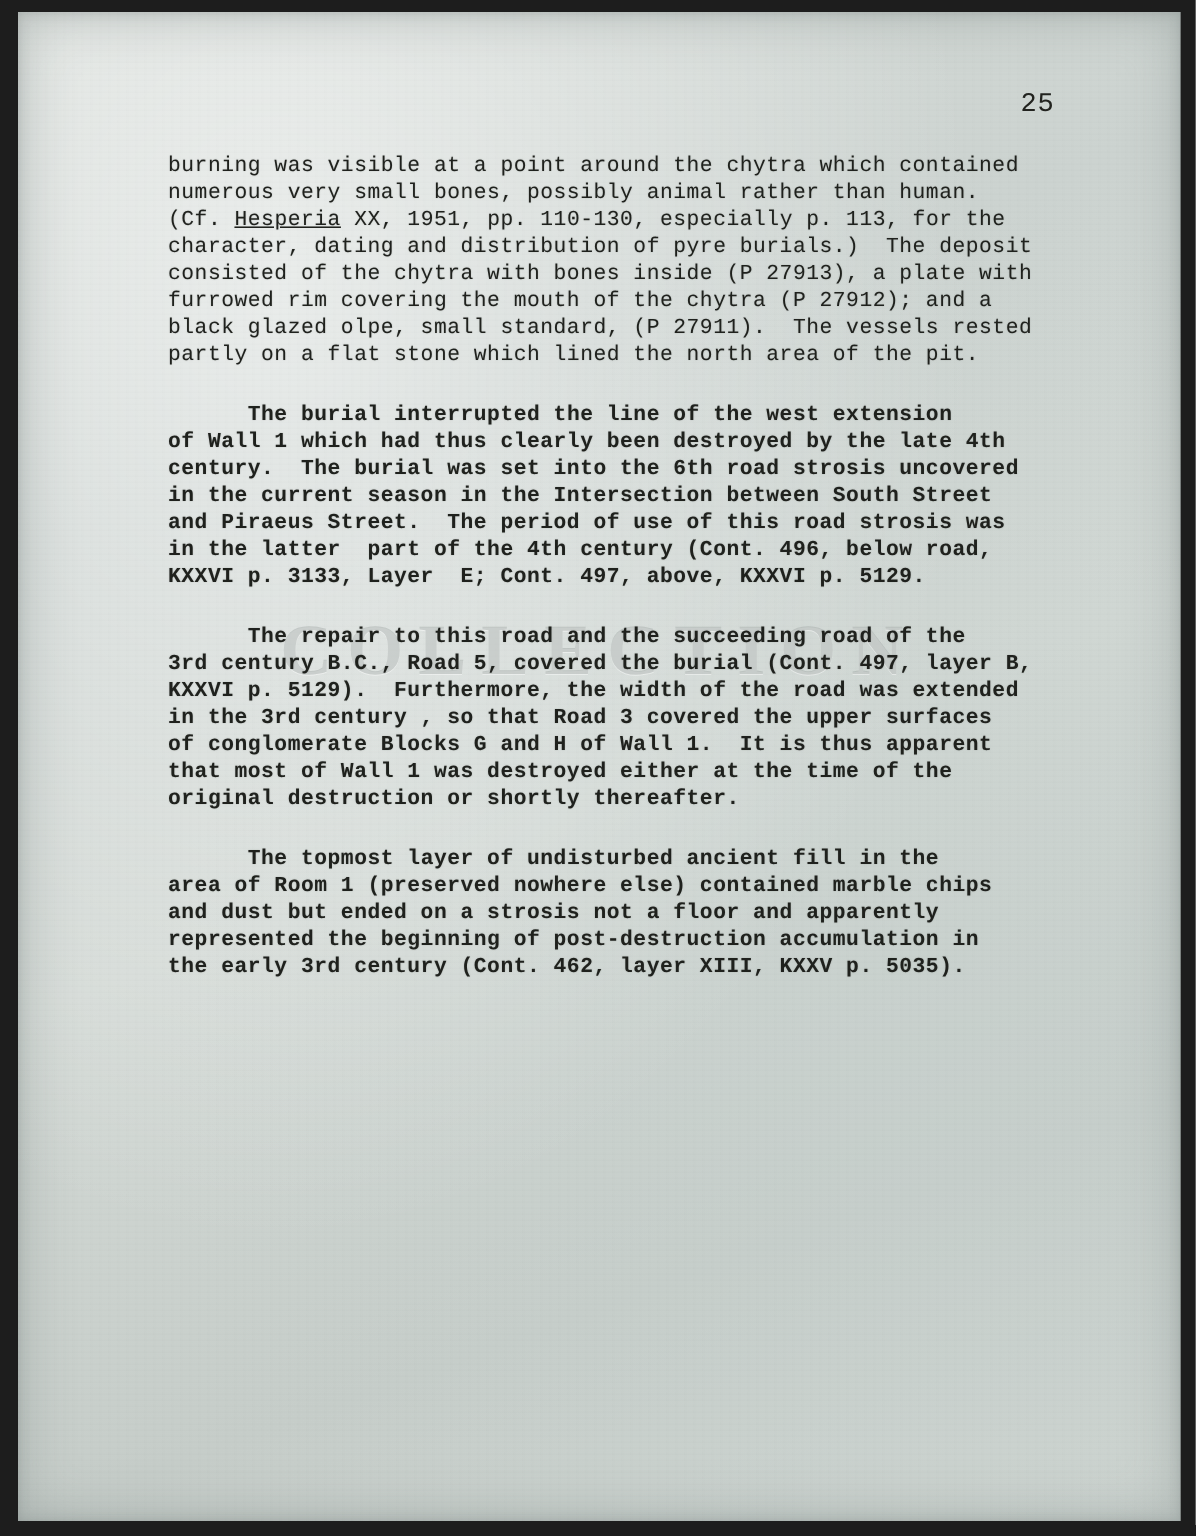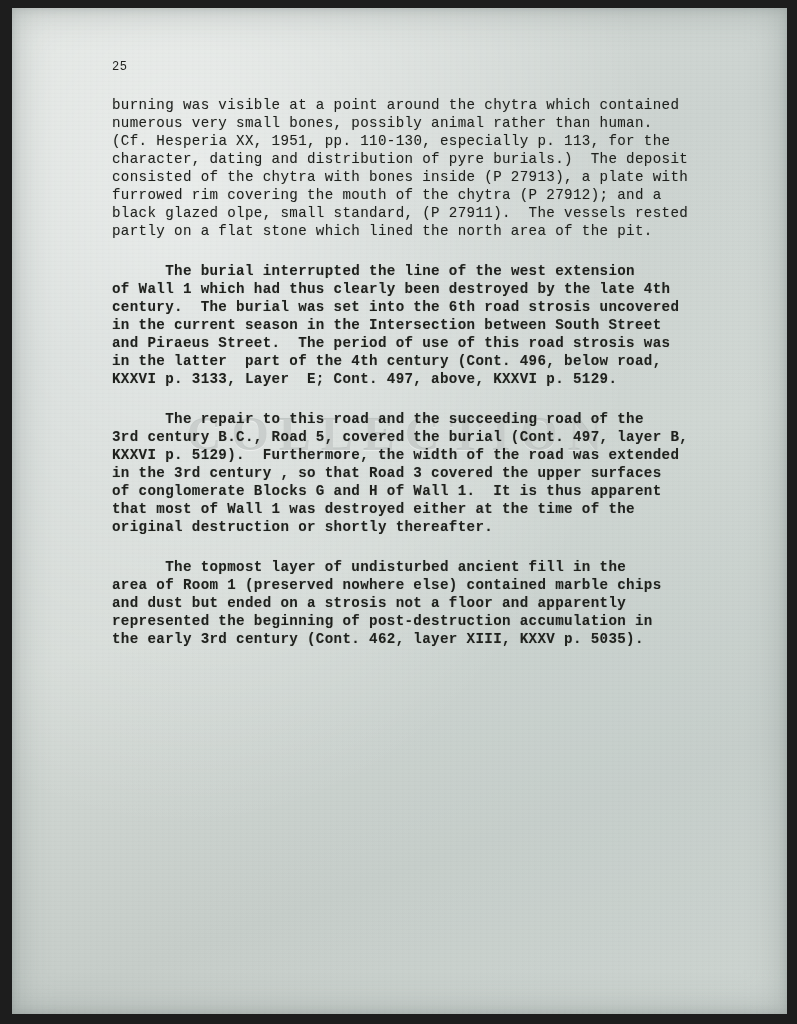--- a/index.html
+++ b/index.html
@@ -76,41 +76,43 @@
     white-space: nowrap;
   }
 
   #content {
     position: relative;
     z-index: 3;
     padding: 52px 62px 0 100px;
   }
 
   #page-number {
+    text-align: right;
     padding-right: 22px;
-    font-size: 12px;
+    font-size: 18px;
     color: #22231f;
     letter-spacing: .5px;
     margin-bottom: 22px;
   }
 
   .para {
     margin: 0 0 22px 0;
     font-size: 14.2px;
     line-height: 18px;
     color: #1f211d;
     letter-spacing: .35px;
     white-space: pre-wrap;
     text-shadow: 0 0 1px rgba(40,42,38,0.25);
   }
   .para.indent {
     text-indent: 0;
     font-weight: bold;
   }
   .para .underline {
+    text-decoration: underline;
   }
 </style>
 </head>
 <body>
 
 <div id="page-frame">
   <div id="paper">
     <div id="grain"></div>
     <div id="edge-shade"></div>
     <div id="watermark">COLLECTION</div>

